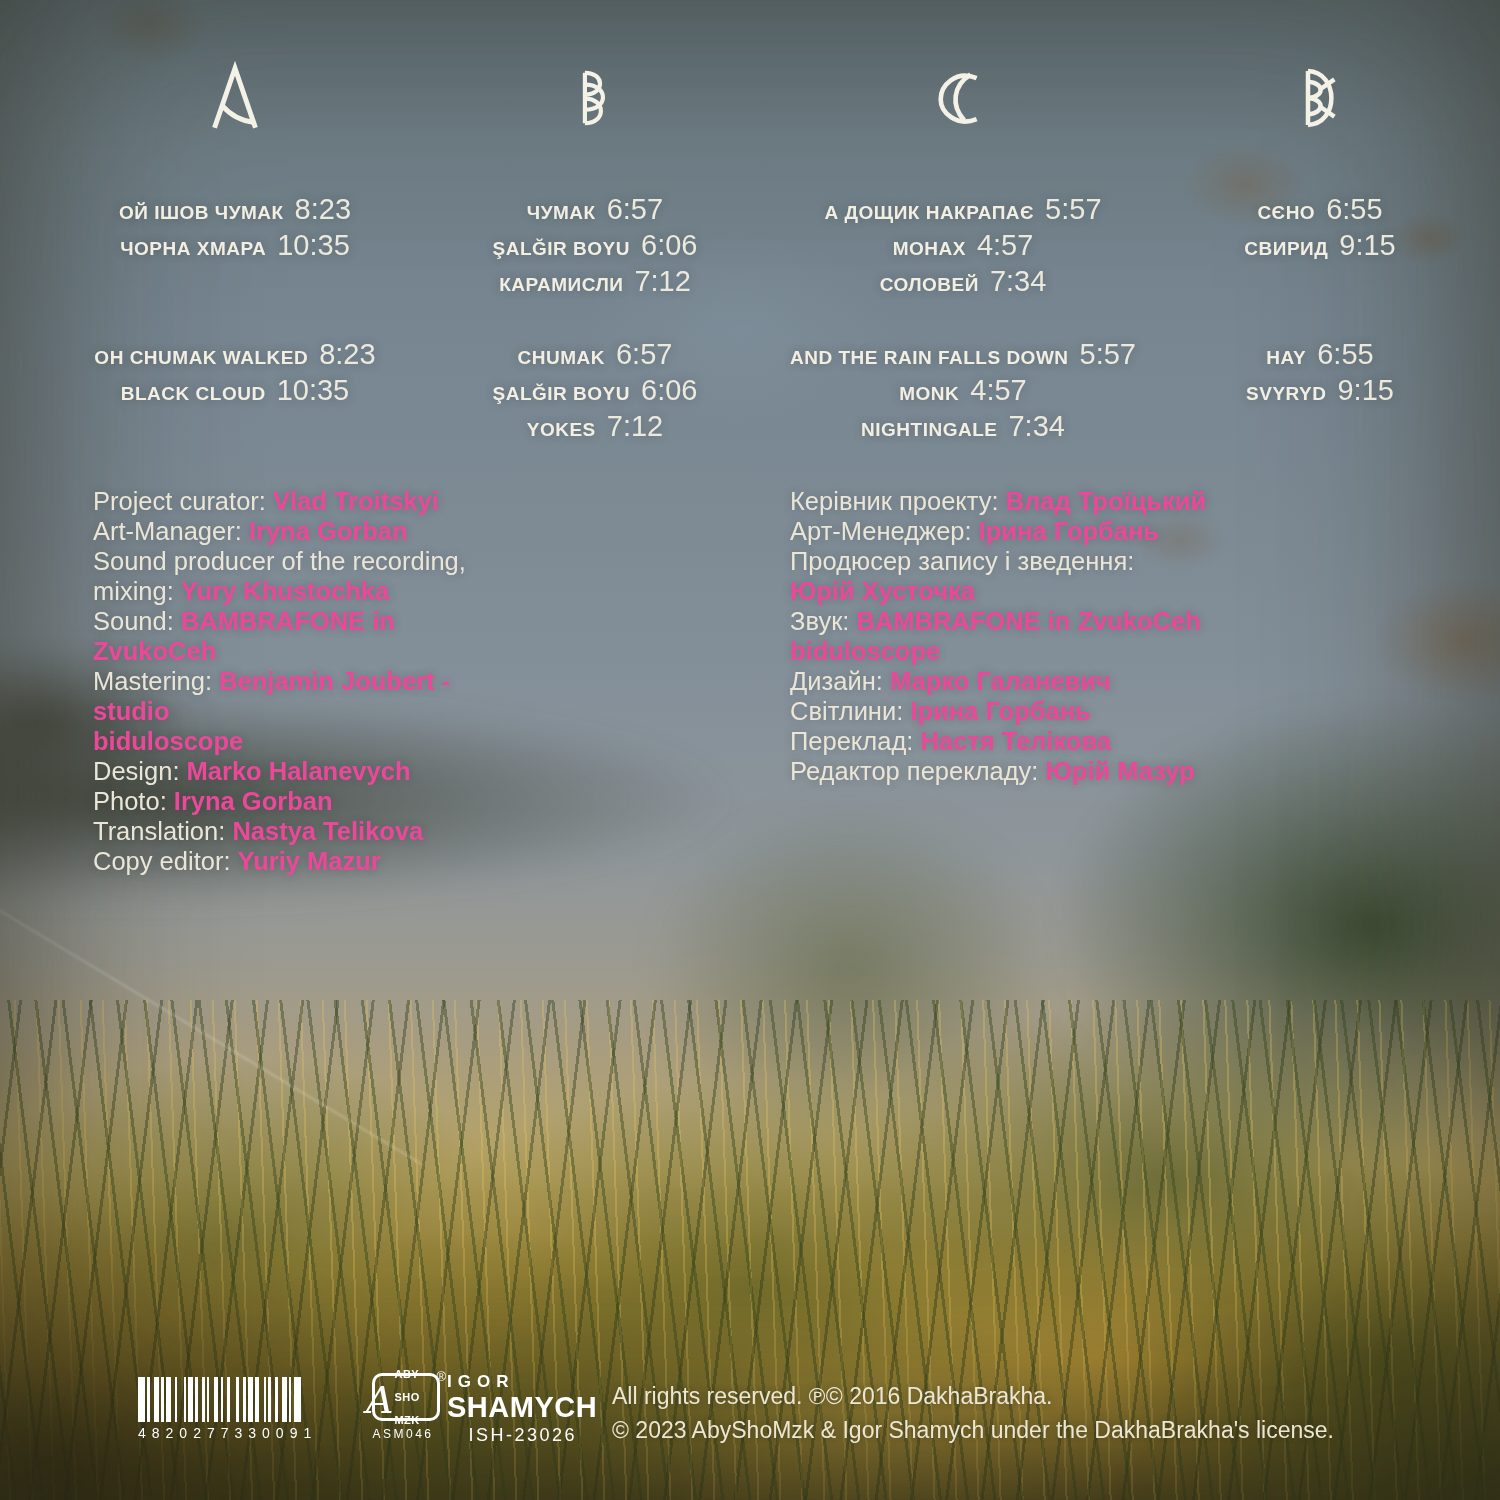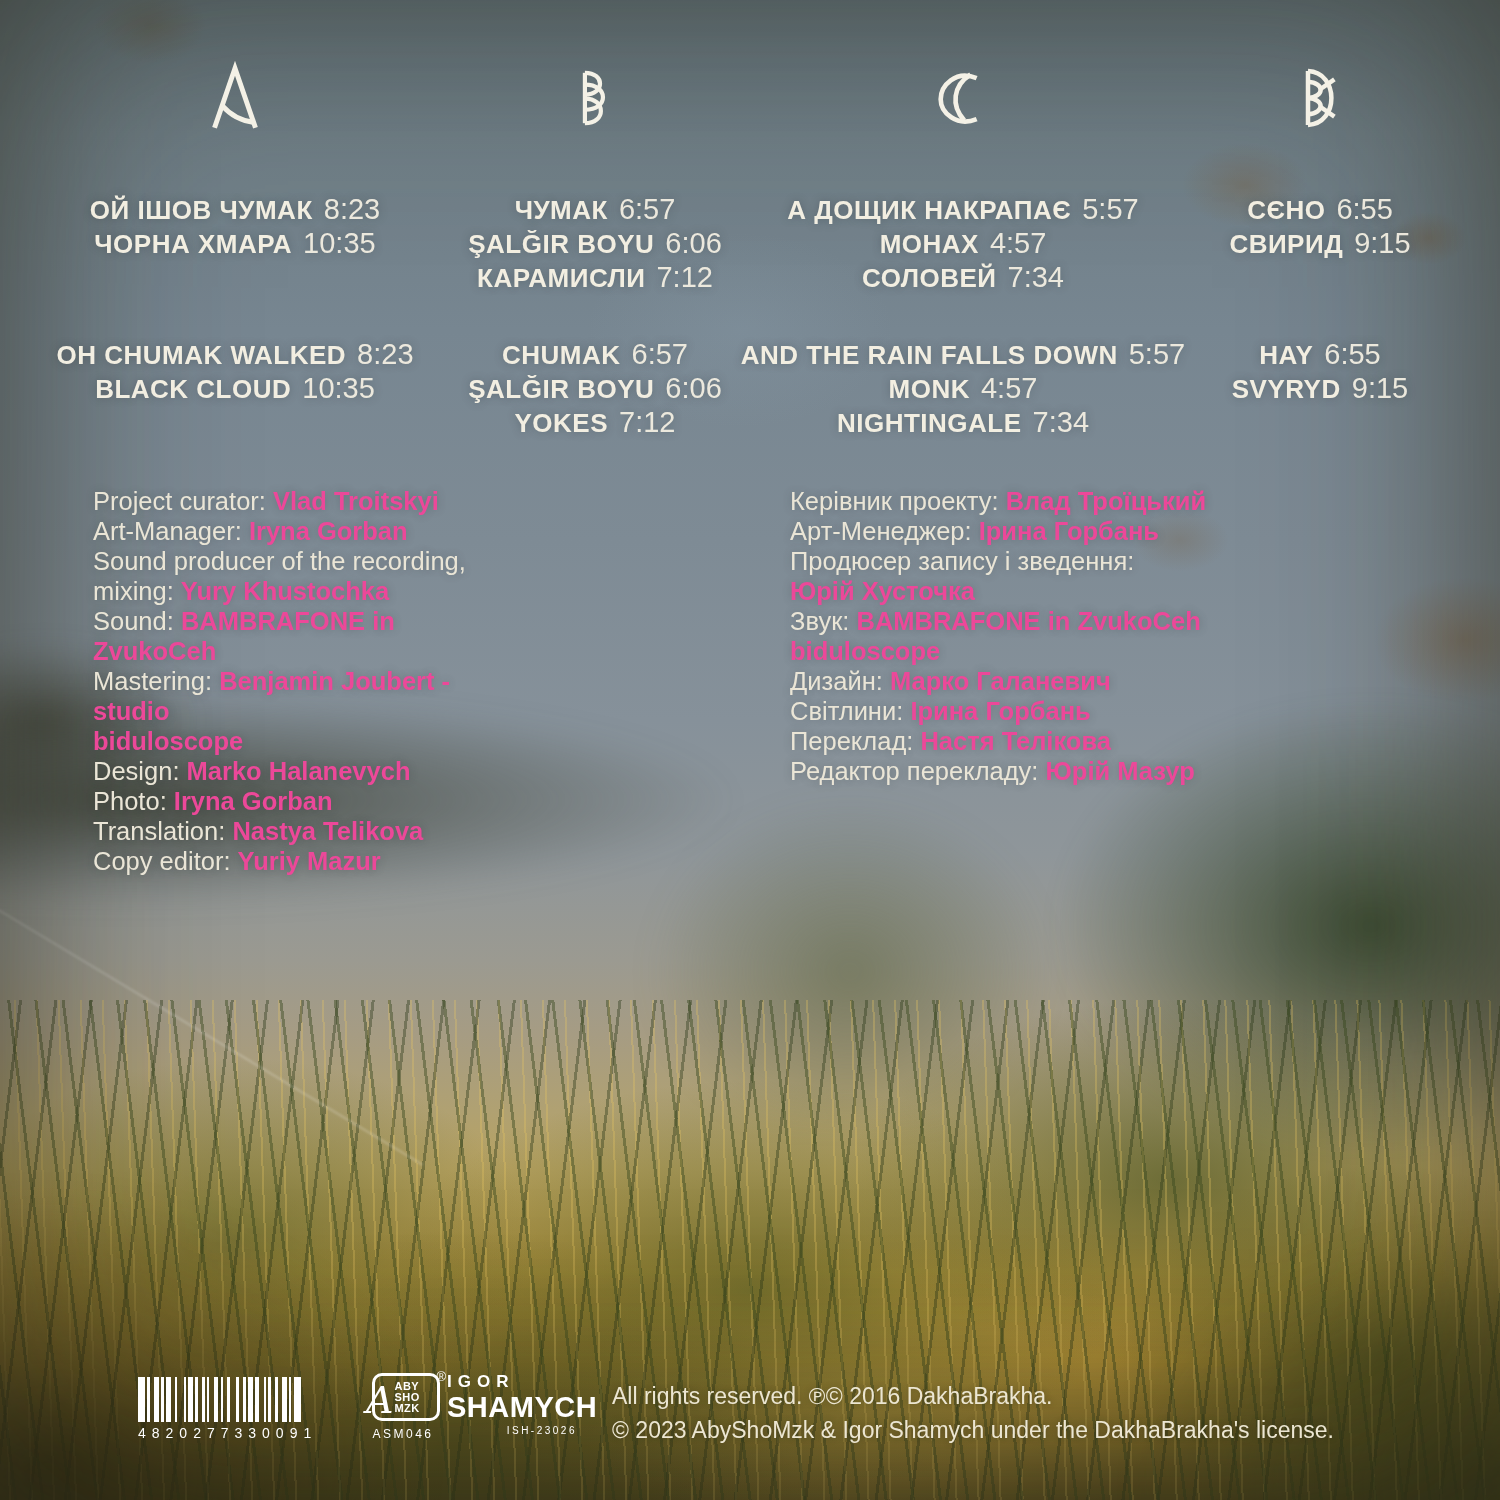--- a/index.html
+++ b/index.html
@@ -56,48 +56,48 @@
     box-shadow:inset 0 0 240px rgba(42,44,34,.45), inset 0 -90px 200px rgba(40,35,15,.40);}
   
   .side-col{position:absolute;top:55px;text-align:center;}
   .side-glyph{height:90px;display:flex;justify-content:center;align-items:flex-start;}
   .side-glyph svg{display:block;}
   .side-glyph path{fill:none;stroke:#f4f1e6;stroke-width:7.5;stroke-linecap:butt;}
   .tracks{position:absolute;left:0;right:0;}
   .tracks-orig{top:138px;}
   .tracks-trans{top:283px;}
   .track-line{display:flex;justify-content:center;align-items:baseline;line-height:33px;white-space:nowrap;}
-  .track-title{font-weight:bold;font-size:26px;letter-spacing:.5px;color:#f2eee1;
+  .track-title{font-weight:bold;font-size:19px;letter-spacing:.5px;color:#f2eee1;
     text-shadow:0 0 8px rgba(45,55,60,.35);}
   .track-time{font-size:29px;margin-left:11px;color:rgba(242,238,225,.95);
     text-shadow:0 0 8px rgba(45,55,60,.35);}
   
   .credits{position:absolute;top:486px;font-size:25.5px;line-height:30px;color:#eae5d6;
     text-shadow:0 0 8px rgba(45,55,60,.30);}
   .credits-en{left:93px;width:430px;}
   .credits-uk{left:790px;width:440px;}
   .credit-name{font-weight:bold;color:#ec4899;}
   
   .barcode{position:absolute;left:90px;top:1377px;color:#fff;padding-left:48px;}
   .barcode-bars{display:flex;align-items:stretch;height:45px;width:236px;overflow:hidden;}
   .barcode-bars i{display:block;background:#fff;height:100%;flex:none;}
   .barcode-number{margin-top:3px;font-size:14px;letter-spacing:6px;color:#fff;white-space:nowrap;}
   .abysho{position:absolute;left:366px;top:1373px;color:#fff;width:74px;}
   .abysho .reg{position:absolute;right:-6px;top:-4px;font-size:13px;}
   .abysho-box{border:3px solid #fff;border-radius:10px;width:56px;height:40px;
     display:flex;align-items:center;justify-content:flex-start;padding:1px 3px;margin-left:6px;}
   .abysho-a{font-family:"DejaVu Serif",serif;font-style:italic;font-size:38px;line-height:34px;
     margin-left:-12px;margin-top:6px;}
-  .abysho-stack{display:flex;flex-direction:column;margin-left:1px;}
+  .abysho-stack{display:flex;flex-direction:column;margin-left:1px;gap:12px;}
   .abysho-stack span{font-weight:bold;font-size:11px;line-height:11px;letter-spacing:.5px;}
   .abysho-code{margin-top:6px;font-size:12px;letter-spacing:2.5px;text-align:center;}
   .shamych{position:absolute;left:447px;top:1372px;color:#fff;text-align:left;width:130px;}
   .shamych-top{font-weight:bold;font-size:17px;letter-spacing:6px;}
   .shamych-name{font-weight:bold;font-size:29px;letter-spacing:.5px;margin-top:-1px;}
-  .shamych-code{font-size:10px;letter-spacing:2.5px;text-align:right;margin-top:1px;}
+  .shamych-code{font-size:18px;letter-spacing:2.5px;text-align:right;margin-top:1px;}
   .rights{position:absolute;left:612px;top:1379px;font-size:23px;line-height:34px;color:#ece6d2;
     text-shadow:0 0 6px rgba(40,40,20,.4);}
 </style>
 </head>
 <body>
 
 <div class="cover">
 
   <div class="bg-sky"></div>
   <div class="bg-left-dark"></div>

